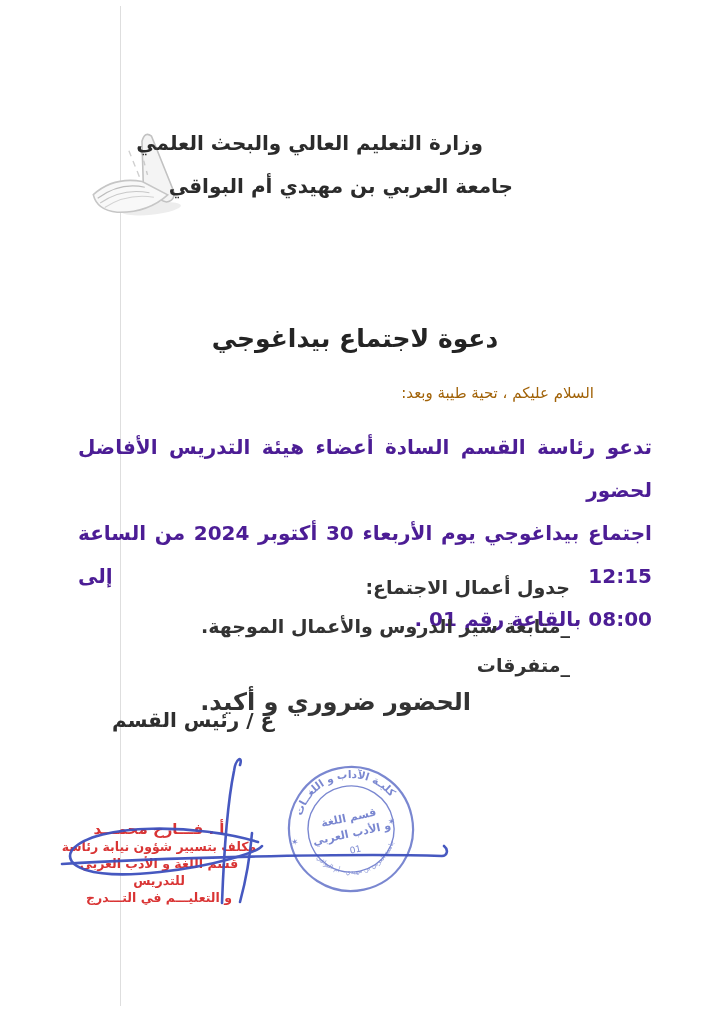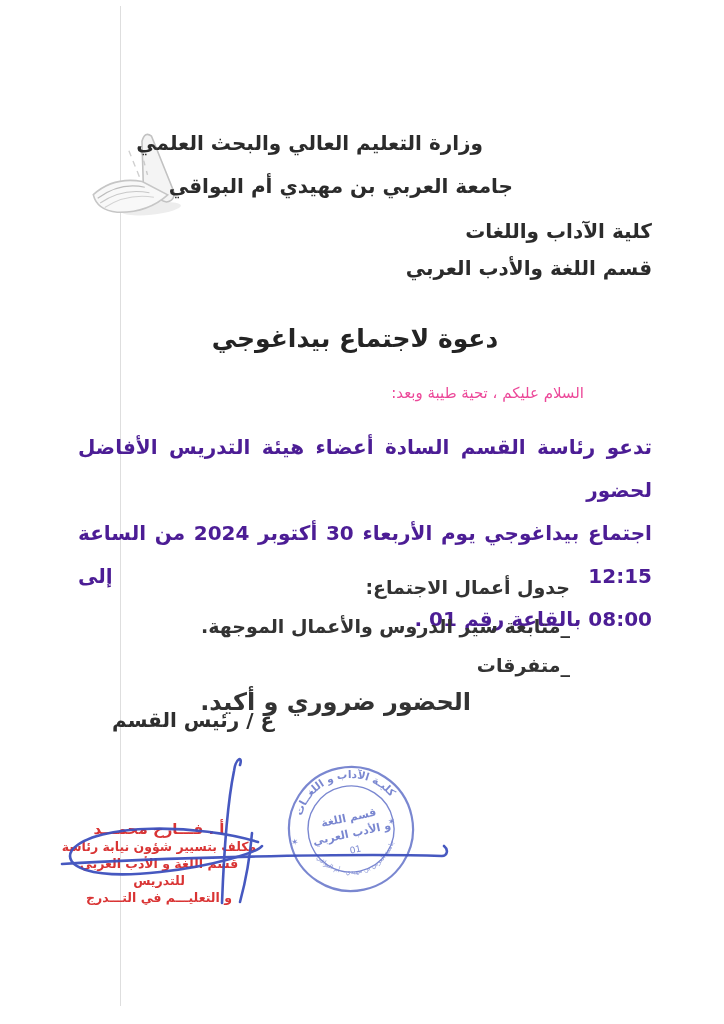--- a/index.html
+++ b/index.html
@@ -16,22 +16,22 @@
   .abs { position:absolute; white-space:nowrap; }
   .hdr {
     font-weight:bold; font-size:20px; color:#2b2b2b; direction:rtl;
   }
   .doc-title {
     position:absolute; top:324px; left:0; right:14px;
     text-align:center; font-size:25px; font-weight:bold; color:#242424;
     direction:rtl;
   }
   .greeting {
-    position:absolute; top:384px; right:140px;
-    font-size:15px; color:#ec4899; direction:rtl; white-space:nowrap;
+    position:absolute; top:384px; right:130px;
+    font-size:15px; color:#a16207; direction:rtl; white-space:nowrap;
   }
   .body-par {
     position:absolute; top:426px; right:72px; left:78px;
     direction:rtl; font-size:20px; font-weight:bold; color:#4c1d95;
   }
   .body-par .bline { display:block; line-height:43px;
     text-align:justify; text-align-last:justify; }
   .body-par .bline.last { text-align:right; text-align-last:right; }
   .agenda {
     position:absolute; top:568px; right:154px;
@@ -74,22 +74,20 @@
         <path d="M 16,79 Q 40,66 66,74" fill="none" stroke="#c8c8c8" stroke-width="1"></path>
         <path d="M 20,84 Q 44,72 70,79" fill="none" stroke="#d2d2d2" stroke-width="1"></path>
         <path d="M 50,30 Q 54,44 58,58" fill="none" stroke="#d0d0d0" stroke-width="1.4" stroke-dasharray="6 5"></path>
         <path d="M 62,30 Q 64,44 66,56" fill="none" stroke="#cacaca" stroke-width="1.4" stroke-dasharray="5 6"></path>
       </g>
     </svg>
   </div>
 
   <div class="abs hdr" style="top:131px; right:241px;">وزارة التعليم العالي والبحث العلمي</div>
   <div class="abs hdr" style="top:174px; right:211px;">جامعة العربي بن مهيدي أم البواقي</div>
-  <div class="abs hdr" style="top:219px; right:72px;">كلية الآداب واللغات</div>
-  <div class="abs hdr" style="top:256px; right:72px;">قسم اللغة والأدب العربي</div>
 
   <div class="doc-title">دعوة لاجتماع بيداغوجي</div>
 
   <div class="greeting">السلام عليكم ، تحية طيبة وبعد:</div>
 
   <div class="body-par">
     <span class="bline">تدعو رئاسة القسم السادة أعضاء هيئة التدريس الأفاضل  لحضور</span>
     <span class="bline">اجتماع بيداغوجي يوم الأربعاء 30 أكتوبر 2024 من الساعة  12:15 إلى</span>
     <span class="bline last">08:00 بالقاعة رقم 01 .</span>
   </div>

